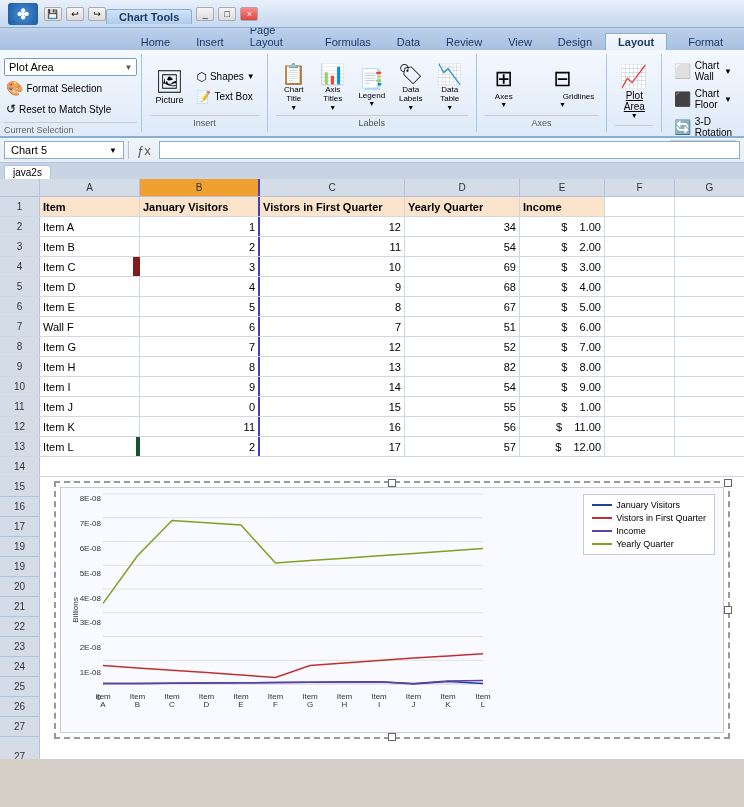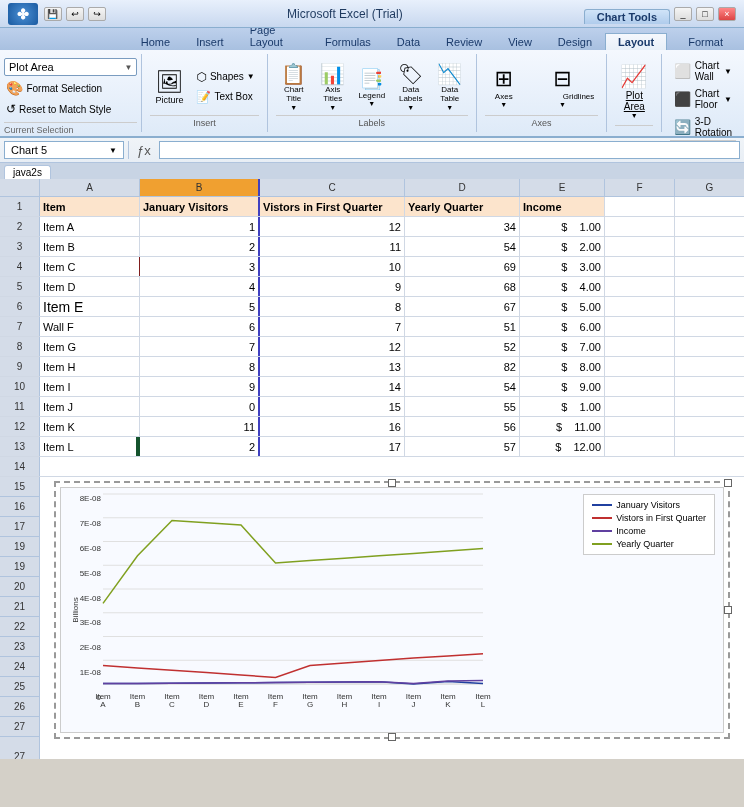--- a/index.html
+++ b/index.html
@@ -9,21 +9,20 @@
 </head>
 <body>
 
 <div style="background: linear-gradient(to bottom, #e8f0fc, #c8d8ef); height: 28px; display: flex; align-items: center; padding: 0 8px; border-bottom: 1px solid #8aaecf; position: relative;">
   <div style="width: 30px; height: 22px; background: radial-gradient(circle, #4a8fd4, #1a5aa0); border-radius: 3px; display: flex; align-items: center; justify-content: center; color: white; font-size: 14px; font-weight: bold;">✤</div>
   <div style="display: flex; gap: 4px; margin-left: 6px;">
     <div style="width: 18px; height: 14px; background: linear-gradient(to bottom, #f5f5f5, #ddd); border: 1px solid #aaa; border-radius: 2px; display: flex; align-items: center; justify-content: center; font-size: 9px; cursor: pointer;">💾</div>
     <div style="width: 18px; height: 14px; background: linear-gradient(to bottom, #f5f5f5, #ddd); border: 1px solid #aaa; border-radius: 2px; display: flex; align-items: center; justify-content: center; font-size: 9px; cursor: pointer;">↩</div>
     <div style="width: 18px; height: 14px; background: linear-gradient(to bottom, #f5f5f5, #ddd); border: 1px solid #aaa; border-radius: 2px; display: flex; align-items: center; justify-content: center; font-size: 9px; cursor: pointer;">↪</div>
   </div>
-  <div style="flex: 1; text-align: center; font-size: 12px; color: #1f3a5f;">Microsoft Excel (Trial)</div>
   <div style="background: linear-gradient(to bottom, #d0e4f8, #b0ccec); padding: 1px 12px; border-radius: 3px 3px 0 0; font-size: 11px; color: #1a3a6a; font-weight: bold; margin-right: 4px; margin-top: 6px; border: 1px solid #8aaecf; border-bottom: none;">Chart Tools</div>
   <div style="display: flex; gap: 4px;">
     <div style="width: 18px; height: 14px; background: linear-gradient(to bottom, #f5f5f5, #ddd); border: 1px solid #aaa; border-radius: 2px; cursor: pointer; display: flex; align-items: center; justify-content: center; font-size: 9px;">_</div>
     <div style="width: 18px; height: 14px; background: linear-gradient(to bottom, #f5f5f5, #ddd); border: 1px solid #aaa; border-radius: 2px; cursor: pointer; display: flex; align-items: center; justify-content: center; font-size: 9px;">□</div>
     <div style="width: 18px; height: 14px; background: linear-gradient(to bottom, #f88, #d44); border: 1px solid #aaa; border-radius: 2px; cursor: pointer; display: flex; align-items: center; justify-content: center; font-size: 9px; color: white;">×</div>
   </div>
 </div>
 
 <div style="background: linear-gradient(to bottom, #bdd0ec, #a8c0e0); height: 22px; display: flex; align-items: flex-end;">
   <div style="width: 160px;"></div>
@@ -211,41 +210,41 @@
     <div style="width:100px;min-width:100px;border-right:1px solid #d0d8e4;padding:0 3px;font-size:11px;display:flex;align-items:center;">Item B</div>
     <div style="width:120px;min-width:120px;border-right:2px solid #4040c0;padding:0 3px;font-size:11px;display:flex;align-items:center;justify-content:flex-end;">2</div>
     <div style="width:145px;min-width:145px;border-right:1px solid #d0d8e4;padding:0 3px;font-size:11px;display:flex;align-items:center;justify-content:flex-end;">11</div>
     <div style="width:115px;min-width:115px;border-right:1px solid #d0d8e4;padding:0 3px;font-size:11px;display:flex;align-items:center;justify-content:flex-end;">54</div>
     <div style="width:85px;min-width:85px;border-right:1px solid #d0d8e4;padding:0 3px;font-size:11px;display:flex;align-items:center;justify-content:flex-end;">$&nbsp;&nbsp;&nbsp;&nbsp;2.00</div>
     <div style="width:70px;min-width:70px;border-right:1px solid #d0d8e4;"></div>
     <div style="width:70px;"></div>
   </div>
       <div style="display: flex; height: 20px; border-bottom: 1px solid rgb(208, 216, 228);">
     <div style="width:40px;min-width:40px;border-right:1px solid #b0c4de;background:#d4dce8;display:flex;align-items:center;justify-content:center;font-size:10px;color:#333;">4</div>
-    <div style="width:100px;min-width:100px;border-right:1px solid #7f1d1d;padding:0 3px;font-size:11px;display:flex;align-items:center;">Item C</div>
+    <div style="width:100px;min-width:100px;border-right:7px solid #7f1d1d;padding:0 3px;font-size:11px;display:flex;align-items:center;">Item C</div>
     <div style="width:120px;min-width:120px;border-right:2px solid #4040c0;padding:0 3px;font-size:11px;display:flex;align-items:center;justify-content:flex-end;">3</div>
     <div style="width:145px;min-width:145px;border-right:1px solid #d0d8e4;padding:0 3px;font-size:11px;display:flex;align-items:center;justify-content:flex-end;">10</div>
     <div style="width:115px;min-width:115px;border-right:1px solid #d0d8e4;padding:0 3px;font-size:11px;display:flex;align-items:center;justify-content:flex-end;">69</div>
     <div style="width:85px;min-width:85px;border-right:1px solid #d0d8e4;padding:0 3px;font-size:11px;display:flex;align-items:center;justify-content:flex-end;">$&nbsp;&nbsp;&nbsp;&nbsp;3.00</div>
     <div style="width:70px;min-width:70px;border-right:1px solid #d0d8e4;"></div>
     <div style="width:70px;"></div>
   </div>
       <div style="display: flex; height: 20px; border-bottom: 1px solid rgb(208, 216, 228);">
     <div style="width:40px;min-width:40px;border-right:1px solid #b0c4de;background:#d4dce8;display:flex;align-items:center;justify-content:center;font-size:10px;color:#333;">5</div>
     <div style="width:100px;min-width:100px;border-right:1px solid #d0d8e4;padding:0 3px;font-size:11px;display:flex;align-items:center;">Item D</div>
     <div style="width:120px;min-width:120px;border-right:2px solid #4040c0;padding:0 3px;font-size:11px;display:flex;align-items:center;justify-content:flex-end;">4</div>
     <div style="width:145px;min-width:145px;border-right:1px solid #d0d8e4;padding:0 3px;font-size:11px;display:flex;align-items:center;justify-content:flex-end;">9</div>
     <div style="width:115px;min-width:115px;border-right:1px solid #d0d8e4;padding:0 3px;font-size:11px;display:flex;align-items:center;justify-content:flex-end;">68</div>
     <div style="width:85px;min-width:85px;border-right:1px solid #d0d8e4;padding:0 3px;font-size:11px;display:flex;align-items:center;justify-content:flex-end;">$&nbsp;&nbsp;&nbsp;&nbsp;4.00</div>
     <div style="width:70px;min-width:70px;border-right:1px solid #d0d8e4;"></div>
     <div style="width:70px;"></div>
   </div>
       <div style="display: flex; height: 20px; border-bottom: 1px solid rgb(208, 216, 228);">
     <div style="width:40px;min-width:40px;border-right:1px solid #b0c4de;background:#d4dce8;display:flex;align-items:center;justify-content:center;font-size:10px;color:#333;">6</div>
-    <div style="width:100px;min-width:100px;border-right:1px solid #d0d8e4;padding:0 3px;font-size:14px;display:flex;align-items:center;">Item E</div>
+    <div style="width:100px;min-width:100px;border-right:1px solid #d0d8e4;padding:0 3px;font-size:11px;display:flex;align-items:center;">Item E</div>
     <div style="width:120px;min-width:120px;border-right:2px solid #4040c0;padding:0 3px;font-size:11px;display:flex;align-items:center;justify-content:flex-end;">5</div>
     <div style="width:145px;min-width:145px;border-right:1px solid #d0d8e4;padding:0 3px;font-size:11px;display:flex;align-items:center;justify-content:flex-end;">8</div>
     <div style="width:115px;min-width:115px;border-right:1px solid #d0d8e4;padding:0 3px;font-size:11px;display:flex;align-items:center;justify-content:flex-end;">67</div>
     <div style="width:85px;min-width:85px;border-right:1px solid #d0d8e4;padding:0 3px;font-size:11px;display:flex;align-items:center;justify-content:flex-end;">$&nbsp;&nbsp;&nbsp;&nbsp;5.00</div>
     <div style="width:70px;min-width:70px;border-right:1px solid #d0d8e4;"></div>
     <div style="width:70px;"></div>
   </div>
       <div style="display: flex; height: 20px; border-bottom: 1px solid rgb(208, 216, 228);">
     <div style="width:40px;min-width:40px;border-right:1px solid #b0c4de;background:#d4dce8;display:flex;align-items:center;justify-content:center;font-size:10px;color:#333;">7</div>
     <div style="width:100px;min-width:100px;border-right:1px solid #d0d8e4;padding:0 3px;font-size:11px;display:flex;align-items:center;">Wall F</div>

